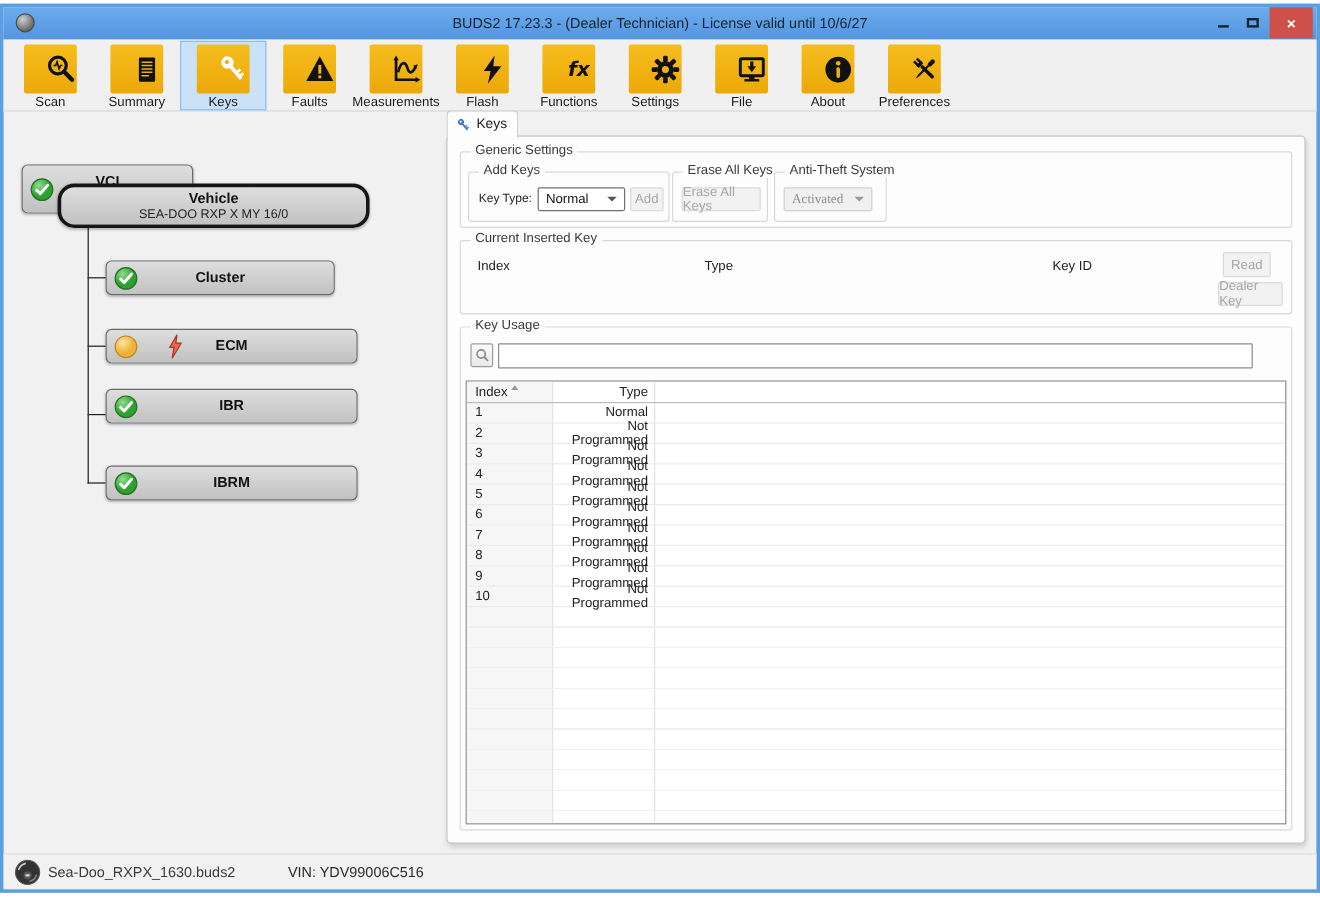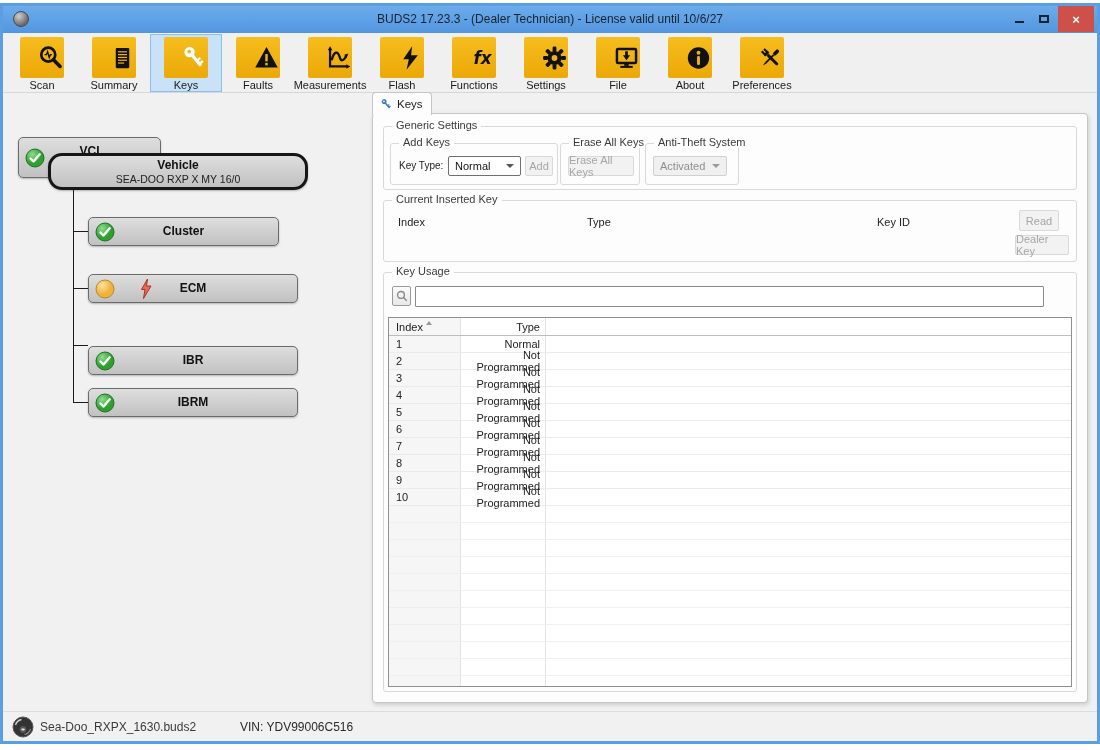--- a/index.html
+++ b/index.html
@@ -83,21 +83,21 @@
     font-size:11px; color:#3a3a3a; white-space:nowrap;
   }
   .btn {
     position:absolute; font-size:11px; display:flex; align-items:center; justify-content:center;
     border:1px solid #d9d9d9; background:#f2f2f2; color:#a6a6a6; border-radius:2px;
   }
   .dd {
     position:absolute; font-size:11px; display:flex; align-items:center;
     border:1px solid #707070; background:#fff; color:#111; padding-left:6px; border-radius:2px;
   }
-  .dd.disabled { border:1px solid #d0d0d0; background:#f0f0f0; color:#8e8e8e; }
+  .dd.disabled { border:1px solid #d0d0d0; background:#f0f0f0; color:#8e8e8e;font-family:Liberation Serif, serif; }
   .dd-chevron {
     position:absolute; right:6px; top:50%; margin-top:-2px;
     width:0; height:0; border-left:4px solid transparent; border-right:4px solid transparent;
     border-top:4px solid #555;
   }
   .dd.disabled .dd-chevron { border-top-color:#9a9a9a; }
   .field-label { position:absolute; font-size:10px; color:#222; }
   .col-label { position:absolute; font-size:11px; color:#222; }
   
   .search-btn {
@@ -362,21 +362,21 @@
           </defs>
         <circle cx="10" cy="10" r="9" fill="url(#g2)" stroke="#b8892b"></circle>
       </svg>
       <svg width="14" height="22" viewBox="0 0 14 22">
         <polygon points="8.5,1 2.5,11.5 6,11.5 4.5,20.5 12,8 7.5,8" fill="#ea6a5a" stroke="#a93226" stroke-width="1"></polygon>
       </svg>
     </div>
     <div class="node-title">ECM</div>
   </div>
 
-  <div class="node" style="left:85px; top:340px; width:210px; height:29px;">
+  <div class="node" style="left:85px; top:318px; width:210px; height:29px;">
     <div class="node-status">
         <svg width="20" height="20" viewBox="0 0 20 20">
       <circle cx="10" cy="10" r="9" fill="url(#g1)" stroke="#237023"></circle>
       <path d="M5.5 10.5 l3 3 l6.2 -7.2" fill="none" stroke="#fff" stroke-width="2.4" stroke-linecap="round" stroke-linejoin="round"></path>
     </svg>
       </div>
     <div class="node-title">IBR</div>
   </div>
 
   <div class="node" style="left:85px; top:382px; width:210px; height:29px;">

